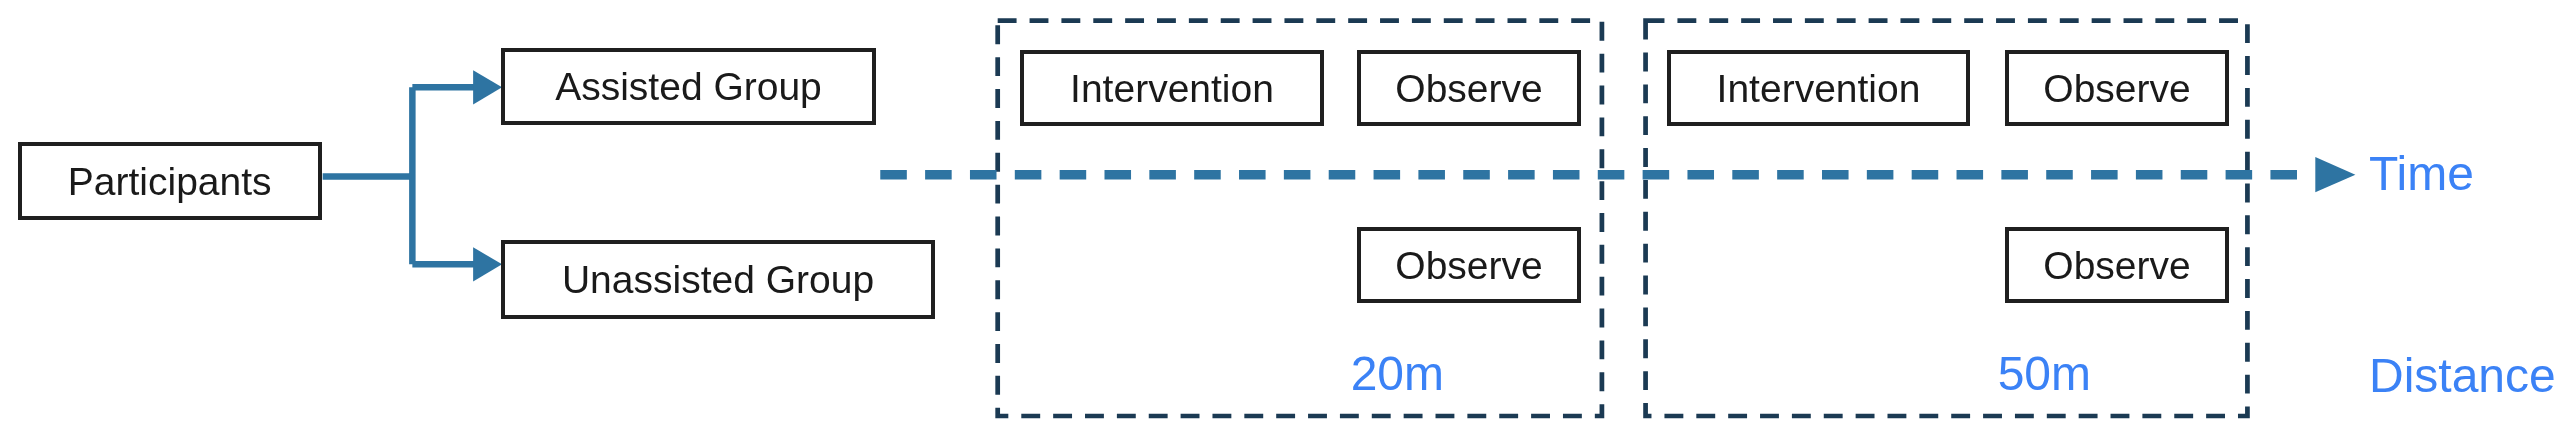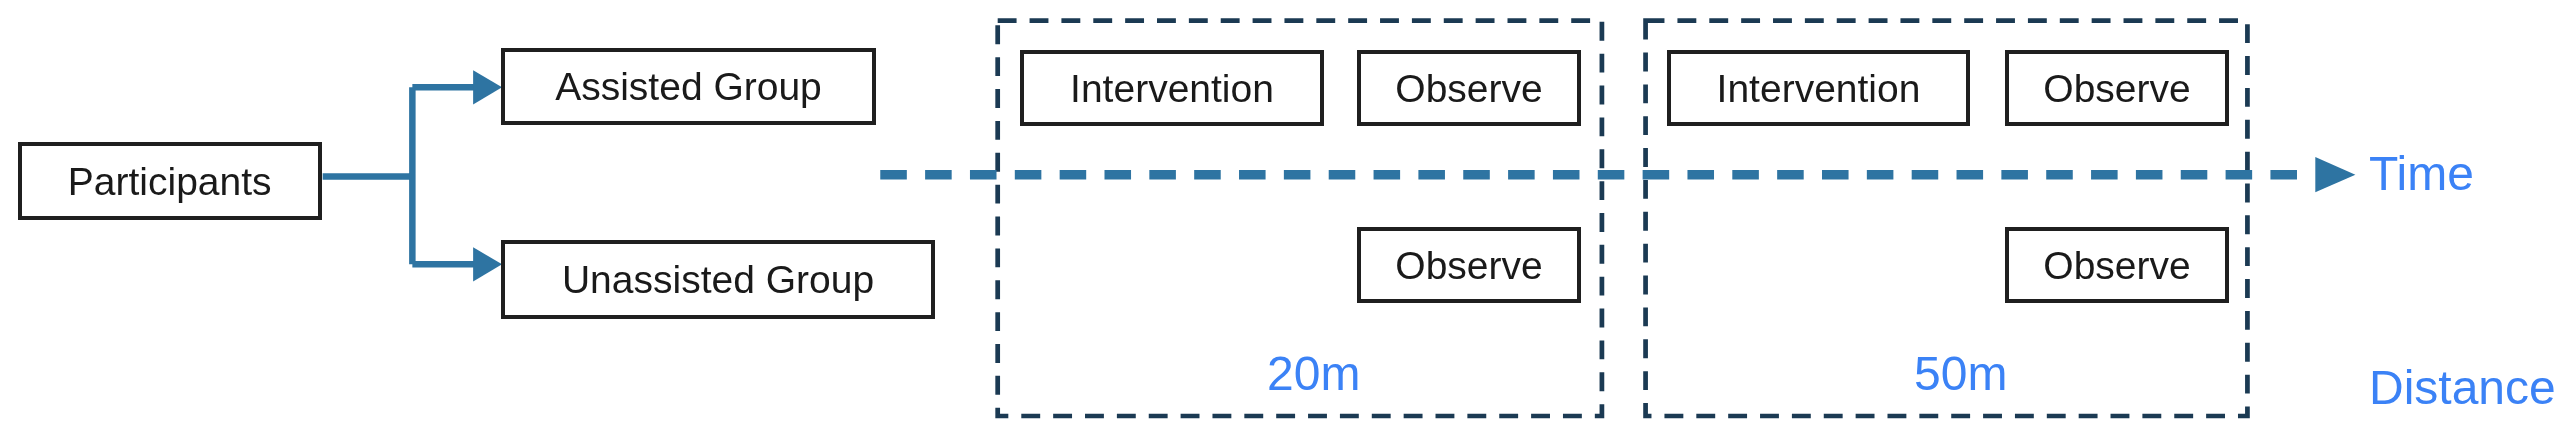--- a/index.html
+++ b/index.html
@@ -37,39 +37,39 @@
     white-space: nowrap;
   }
   .lbl {
     position: absolute;
     font-size: 48px;
     line-height: 1;
     color: #3b82f6;
     white-space: nowrap;
   }
   .lbl.center {
-    text-align: left;
+    text-align: right;
   }
 
   
   .participants   { left: 17.7px;   top: 142px; width: 304px; height: 78px; }
   .assisted       { left: 501px;  top: 48px;  width: 375px; height: 77px; }
   .unassisted     { left: 501px;  top: 226px; width: 434px; height: 79px; margin-top: 14px; }
   .p1-intervention{ left: 1020px; top: 50px;  width: 304px; height: 76px; }
   .p1-observe-a   { left: 1357px; top: 50px;  width: 224px; height: 76px; }
   .p1-observe-u   { left: 1357px; top: 227px; width: 224px; height: 76px; }
   .p2-intervention{ left: 1667px; top: 50px;  width: 303px; height: 76px; }
   .p2-observe-a   { left: 2005px; top: 50px;  width: 224px; height: 76px; }
   .p2-observe-u   { left: 2005px; top: 227px; width: 224px; height: 76px; }
 
   
   .p1-distance { left: 1267px; top: 350px; width: 177px; }
   .p2-distance { left: 1914px; top: 350px; width: 177px; }
   .time-label     { left: 2369px; top: 150px; }
-  .distance-label { left: 2369px; top: 364px; }
+  .distance-label { left: 2369px; top: 352px; }
 </style>
 </head>
 <body>
 
 <div class="canvas">
 
   <svg class="layer" viewBox="0 0 4362 744">
 
     <rect x="1689" y="35" width="1024" height="670" fill="none" stroke="#1B3A53" stroke-width="8" stroke-dasharray="32 22"></rect>
     <rect x="2787" y="35" width="1020" height="670" fill="none" stroke="#1B3A53" stroke-width="8" stroke-dasharray="32 22"></rect>

